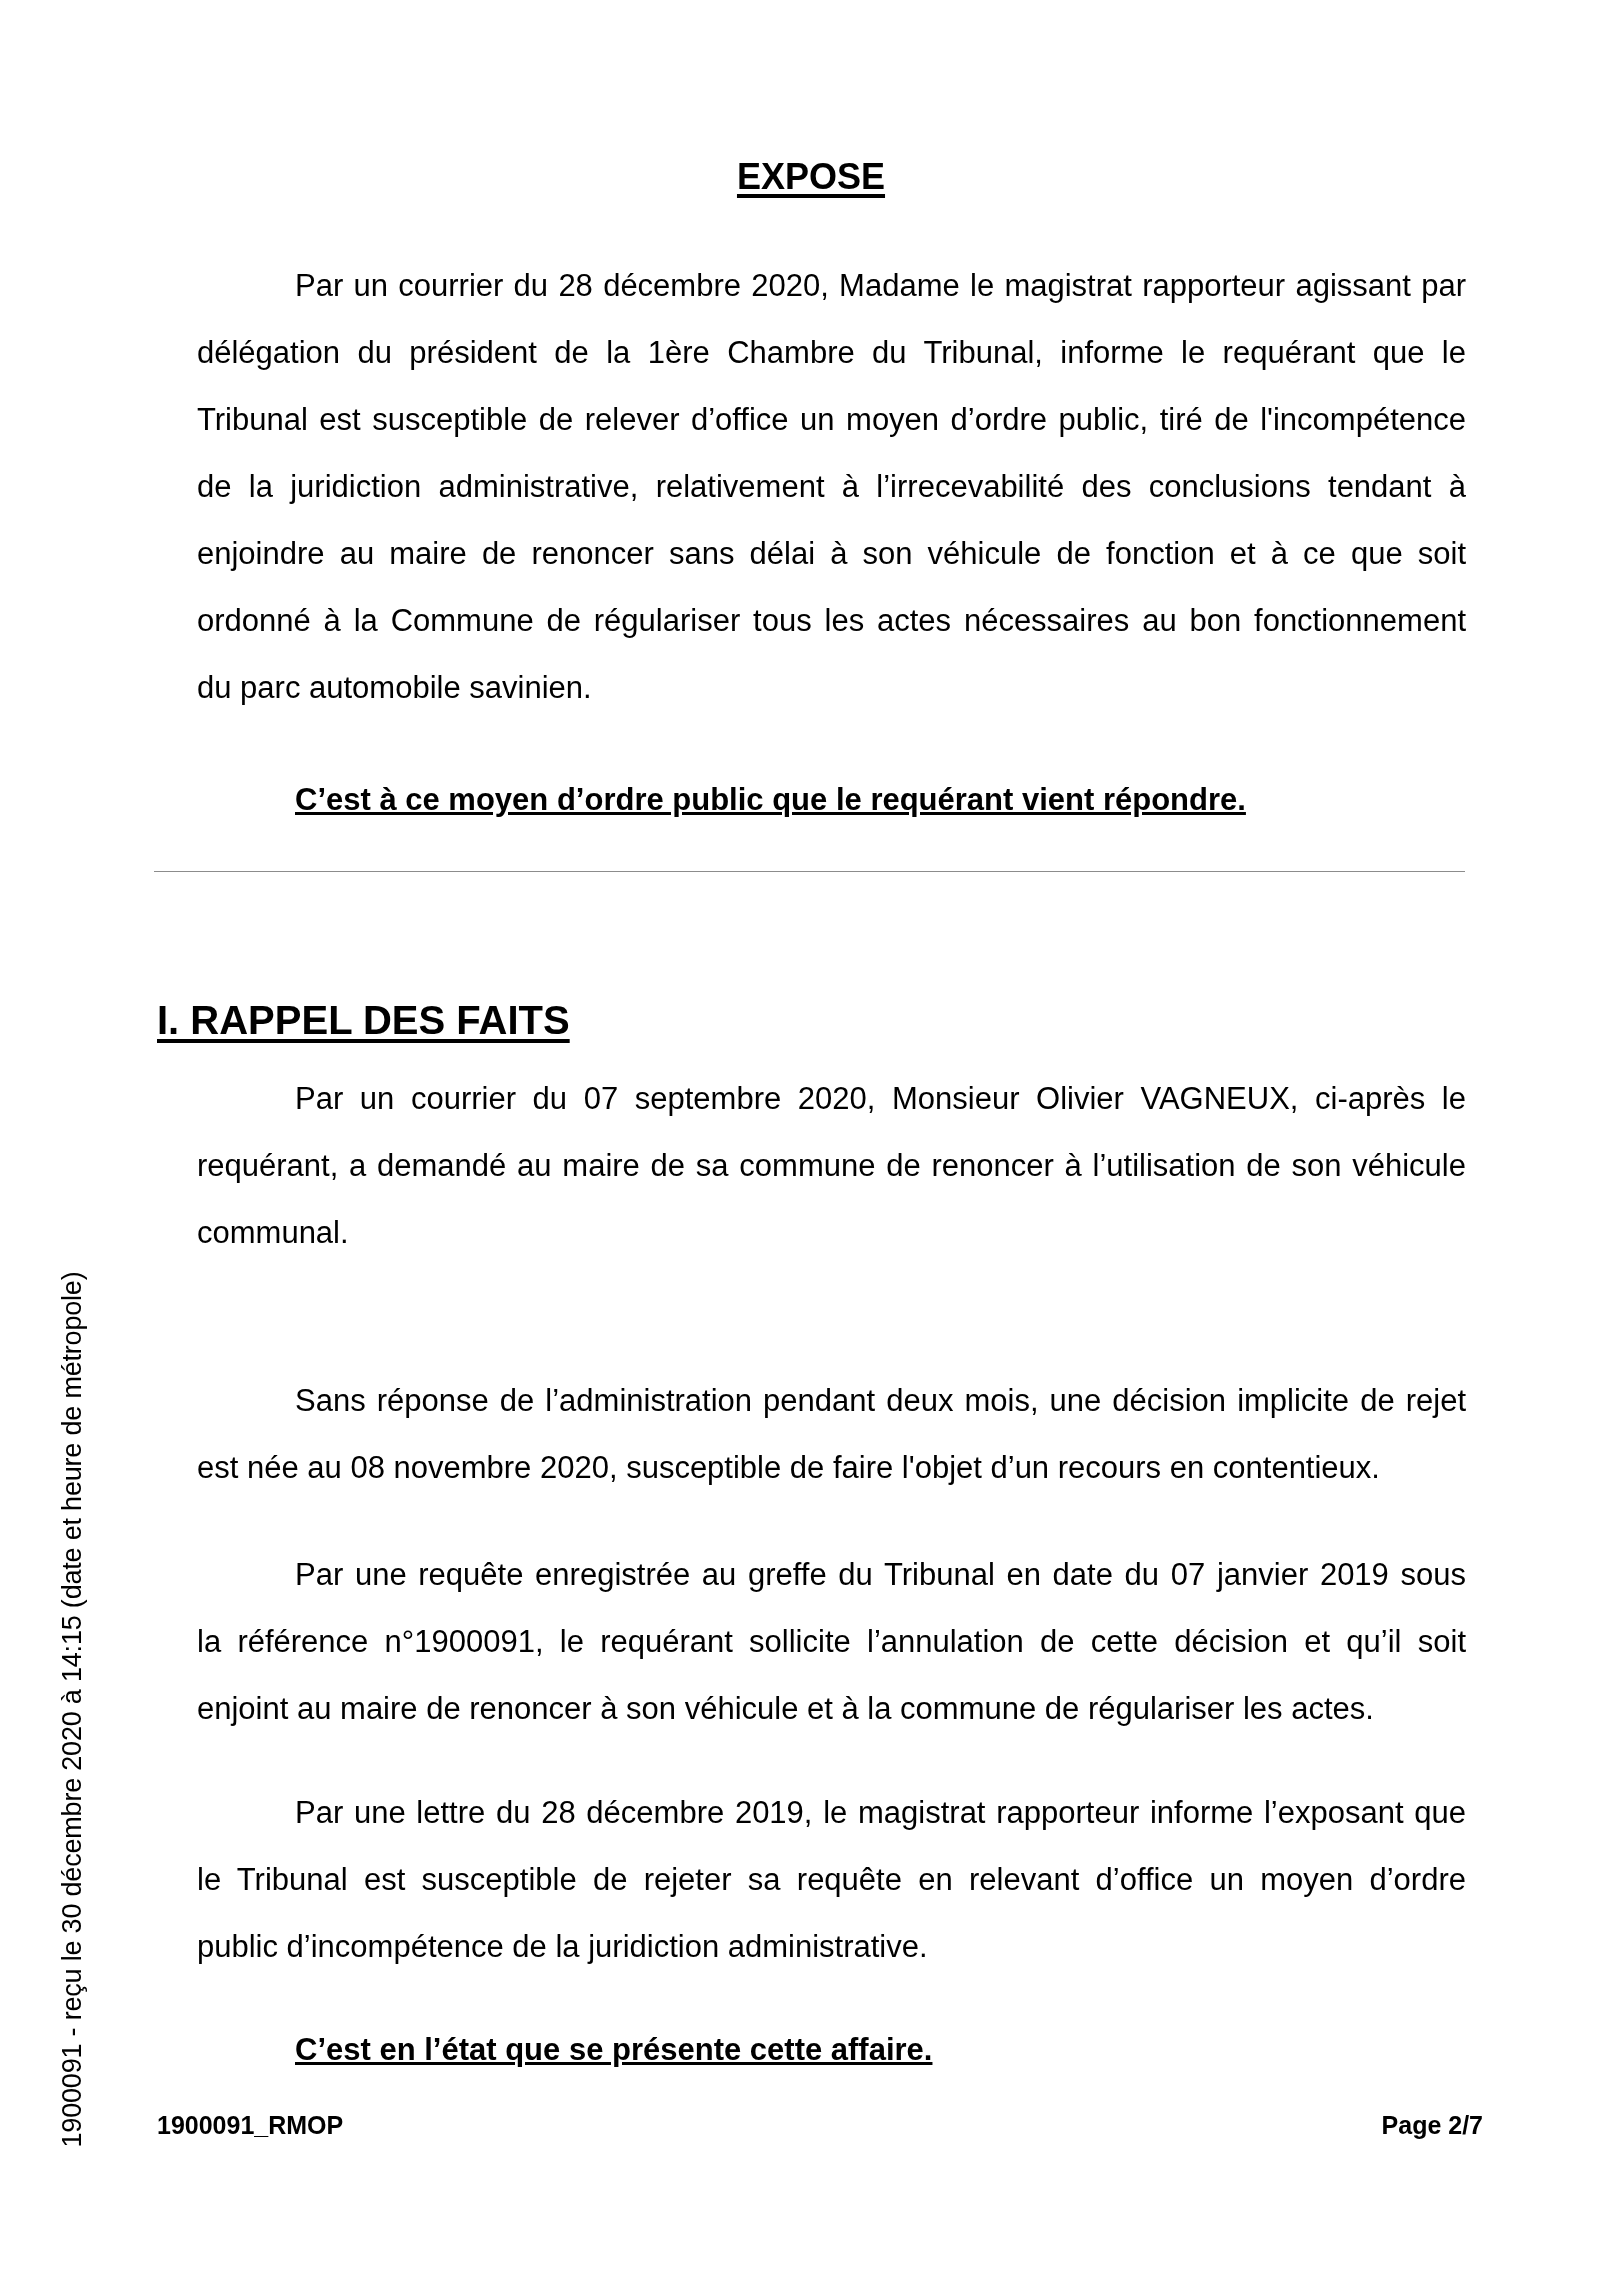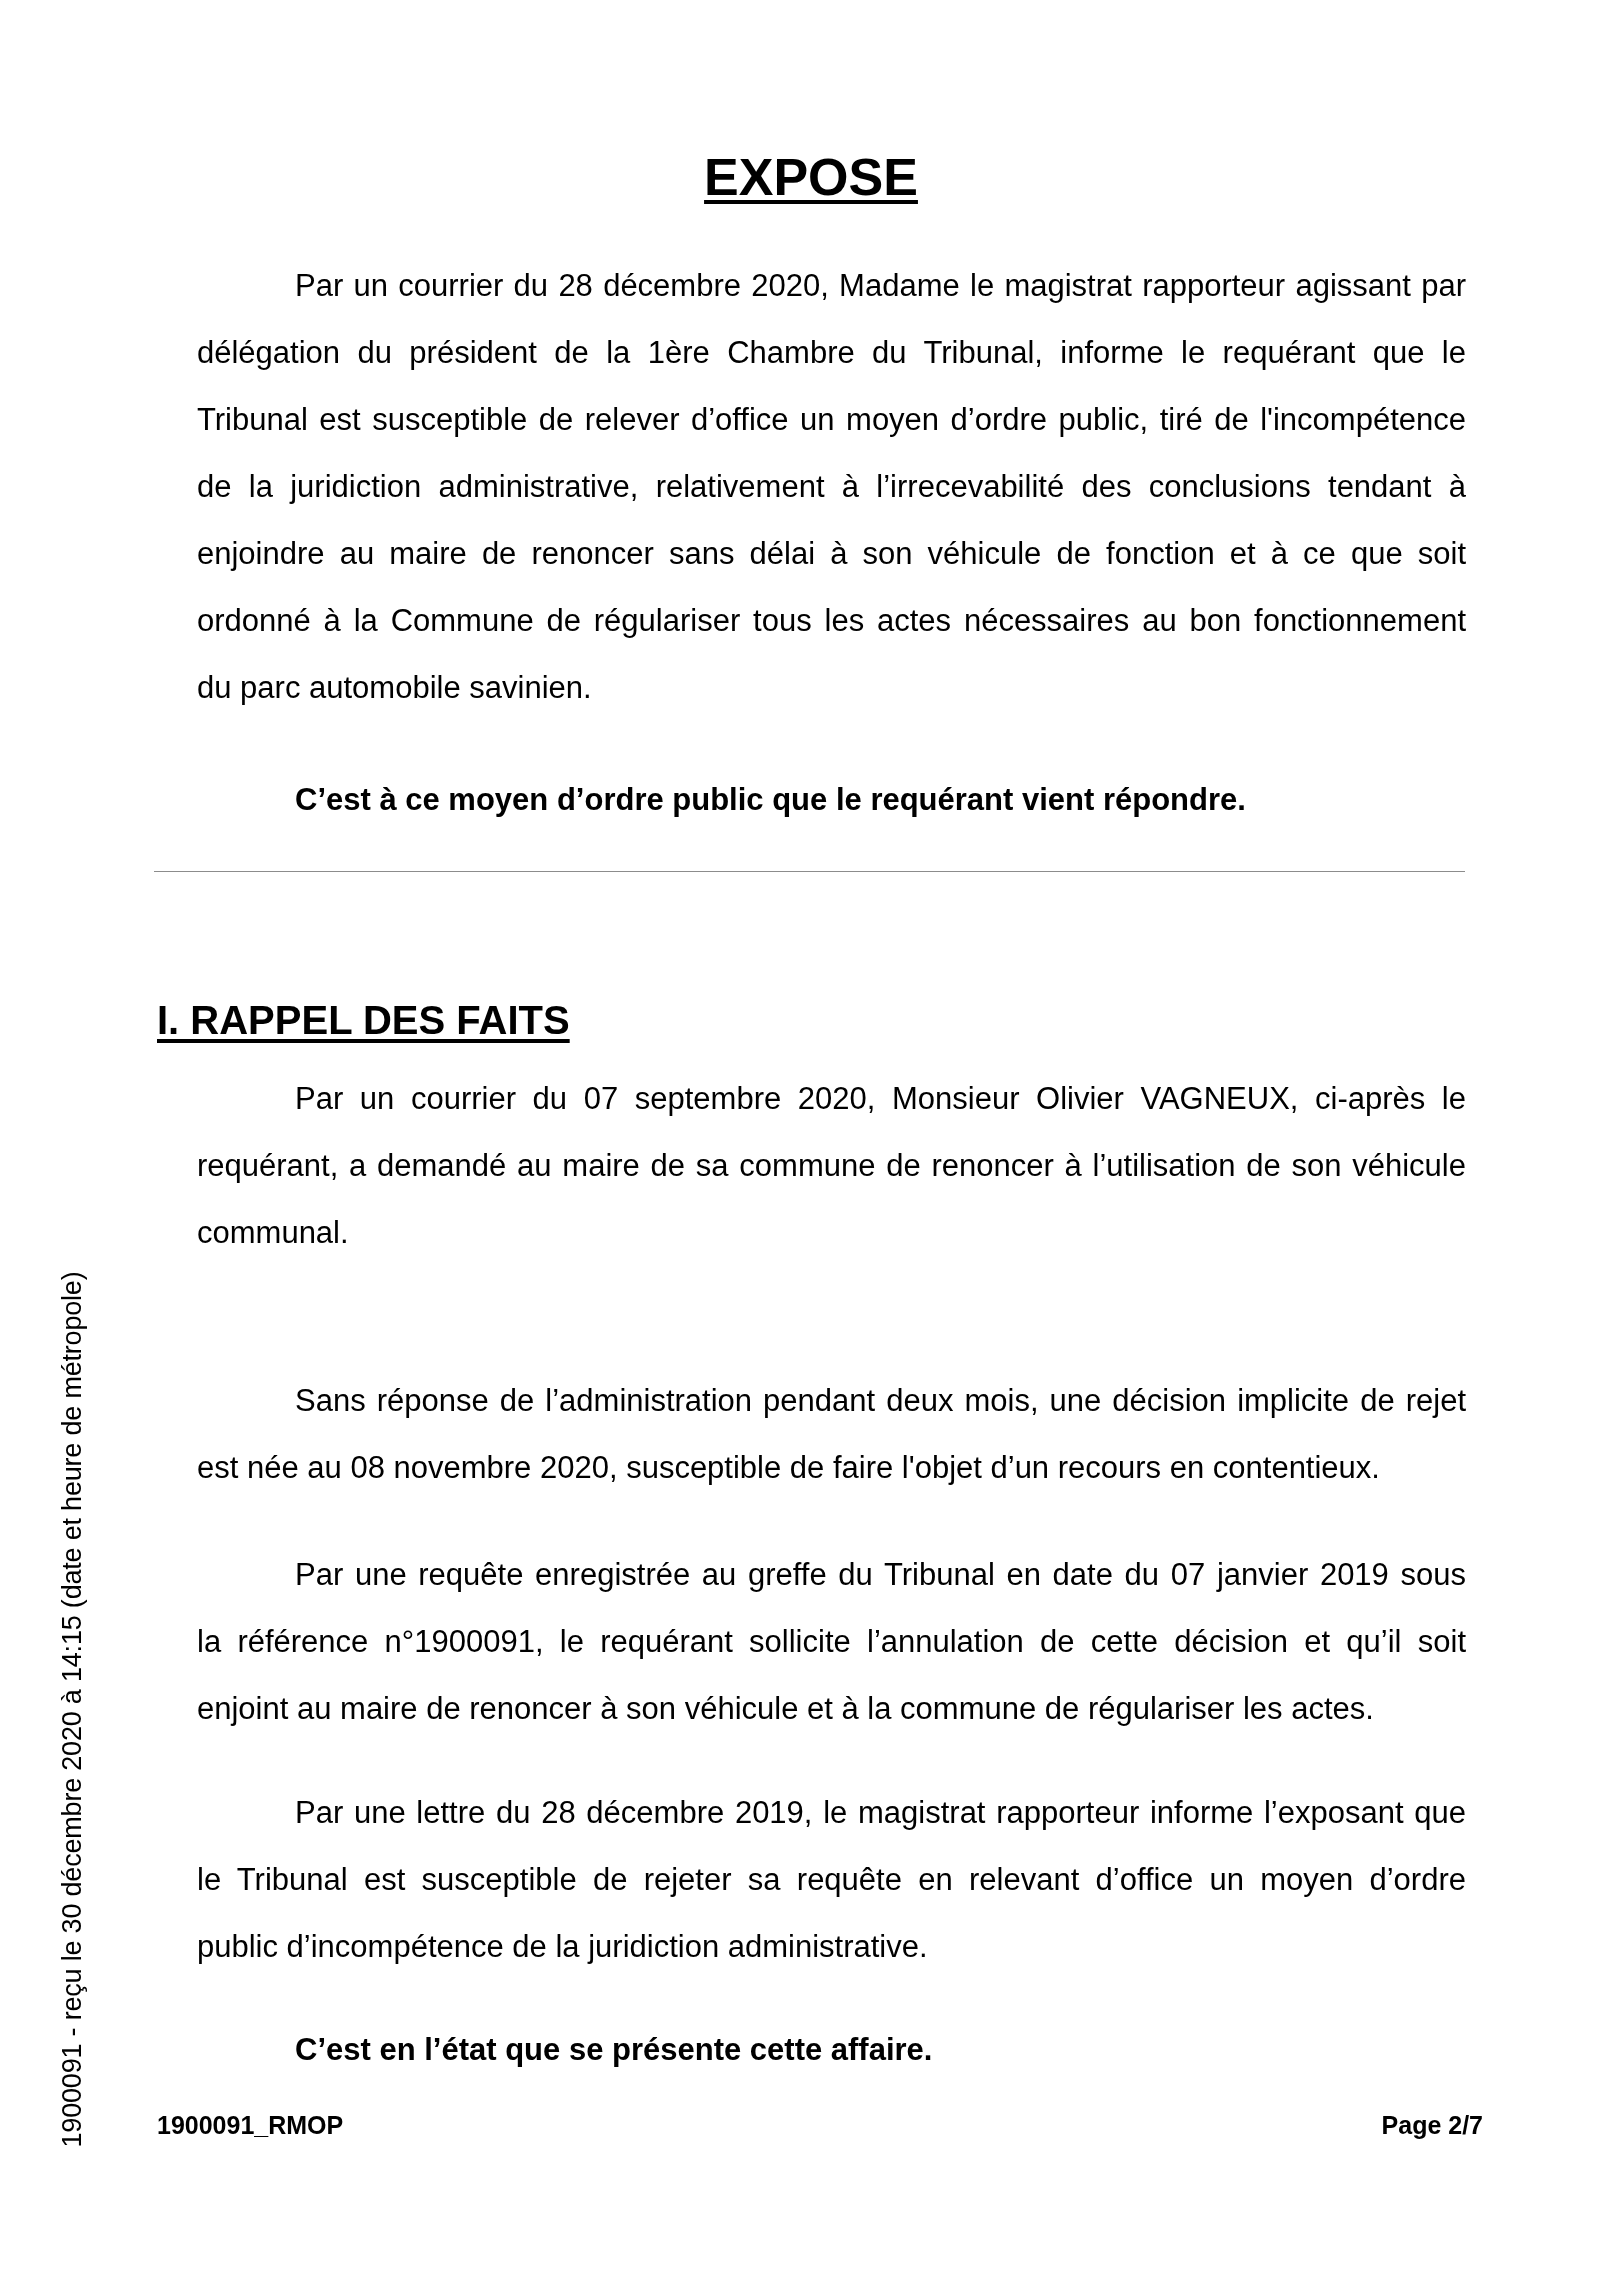--- a/index.html
+++ b/index.html
@@ -1,34 +1,34 @@
 <!DOCTYPE html>
 <html style="font-size:10.5px"><head>
 <meta charset="utf-8">
 <style>
   html, body { margin: 0; padding: 0; background: #ffffff; }
   body { width: 1622px; height: 2295px; position: relative; overflow: hidden;
          font-family: "Liberation Sans", sans-serif; color: #000; }
   .page { position: absolute; left: 0; top: 0; width: 1622px; height: 2295px; background: #fff; }
 
   .title { position: absolute; left: 0; width: 1622px; text-align: center;
-           font-weight: bold; font-size: 52px; line-height: 46px; top: 154px;
+           font-weight: bold; font-size: 36px; line-height: 46px; top: 154px;
            text-decoration: underline; text-decoration-thickness: 3.9px; text-underline-offset: 5.2px; }
 
   .section-heading { position: absolute; left: 157px; font-weight: bold; font-size: 40px;
            line-height: 46px; text-decoration: underline; text-decoration-thickness: 3.9px;
            text-underline-offset: 5.2px; white-space: nowrap; margin-top: 13px; }
 
   .para { position: absolute; left: 157px; width: 1309px; }
   .line { display: block; height: 67px; font-size: 31px; line-height: 67px;
           white-space: nowrap; overflow: visible; margin-left: 40px; }
   .line.just { text-align: justify; text-align-last: justify; white-space: normal; }
   .line.first { padding-left: 98px; }
   .line.last { text-align: left; text-align-last: left; }
-  .bold { font-weight: bold; }
+  .bold { font-weight: bold; text-decoration: underline; }
 
   .divider { position: absolute; left: 154px; width: 1311px; top: 871px; height: 0;
              border-top: 1.3px solid #8c8c8c; }
 
   .footer-left, .footer-right { position: absolute; top: 2110px; font-weight: bold;
              font-size: 25px; line-height: 31px; white-space: nowrap; }
   .footer-left { left: 157px; }
   .footer-right { right: 139px; text-align: right; }
 
   .side-stamp { position: absolute; left: 72px; top: 1710px; width: 896px; height: 31px;

